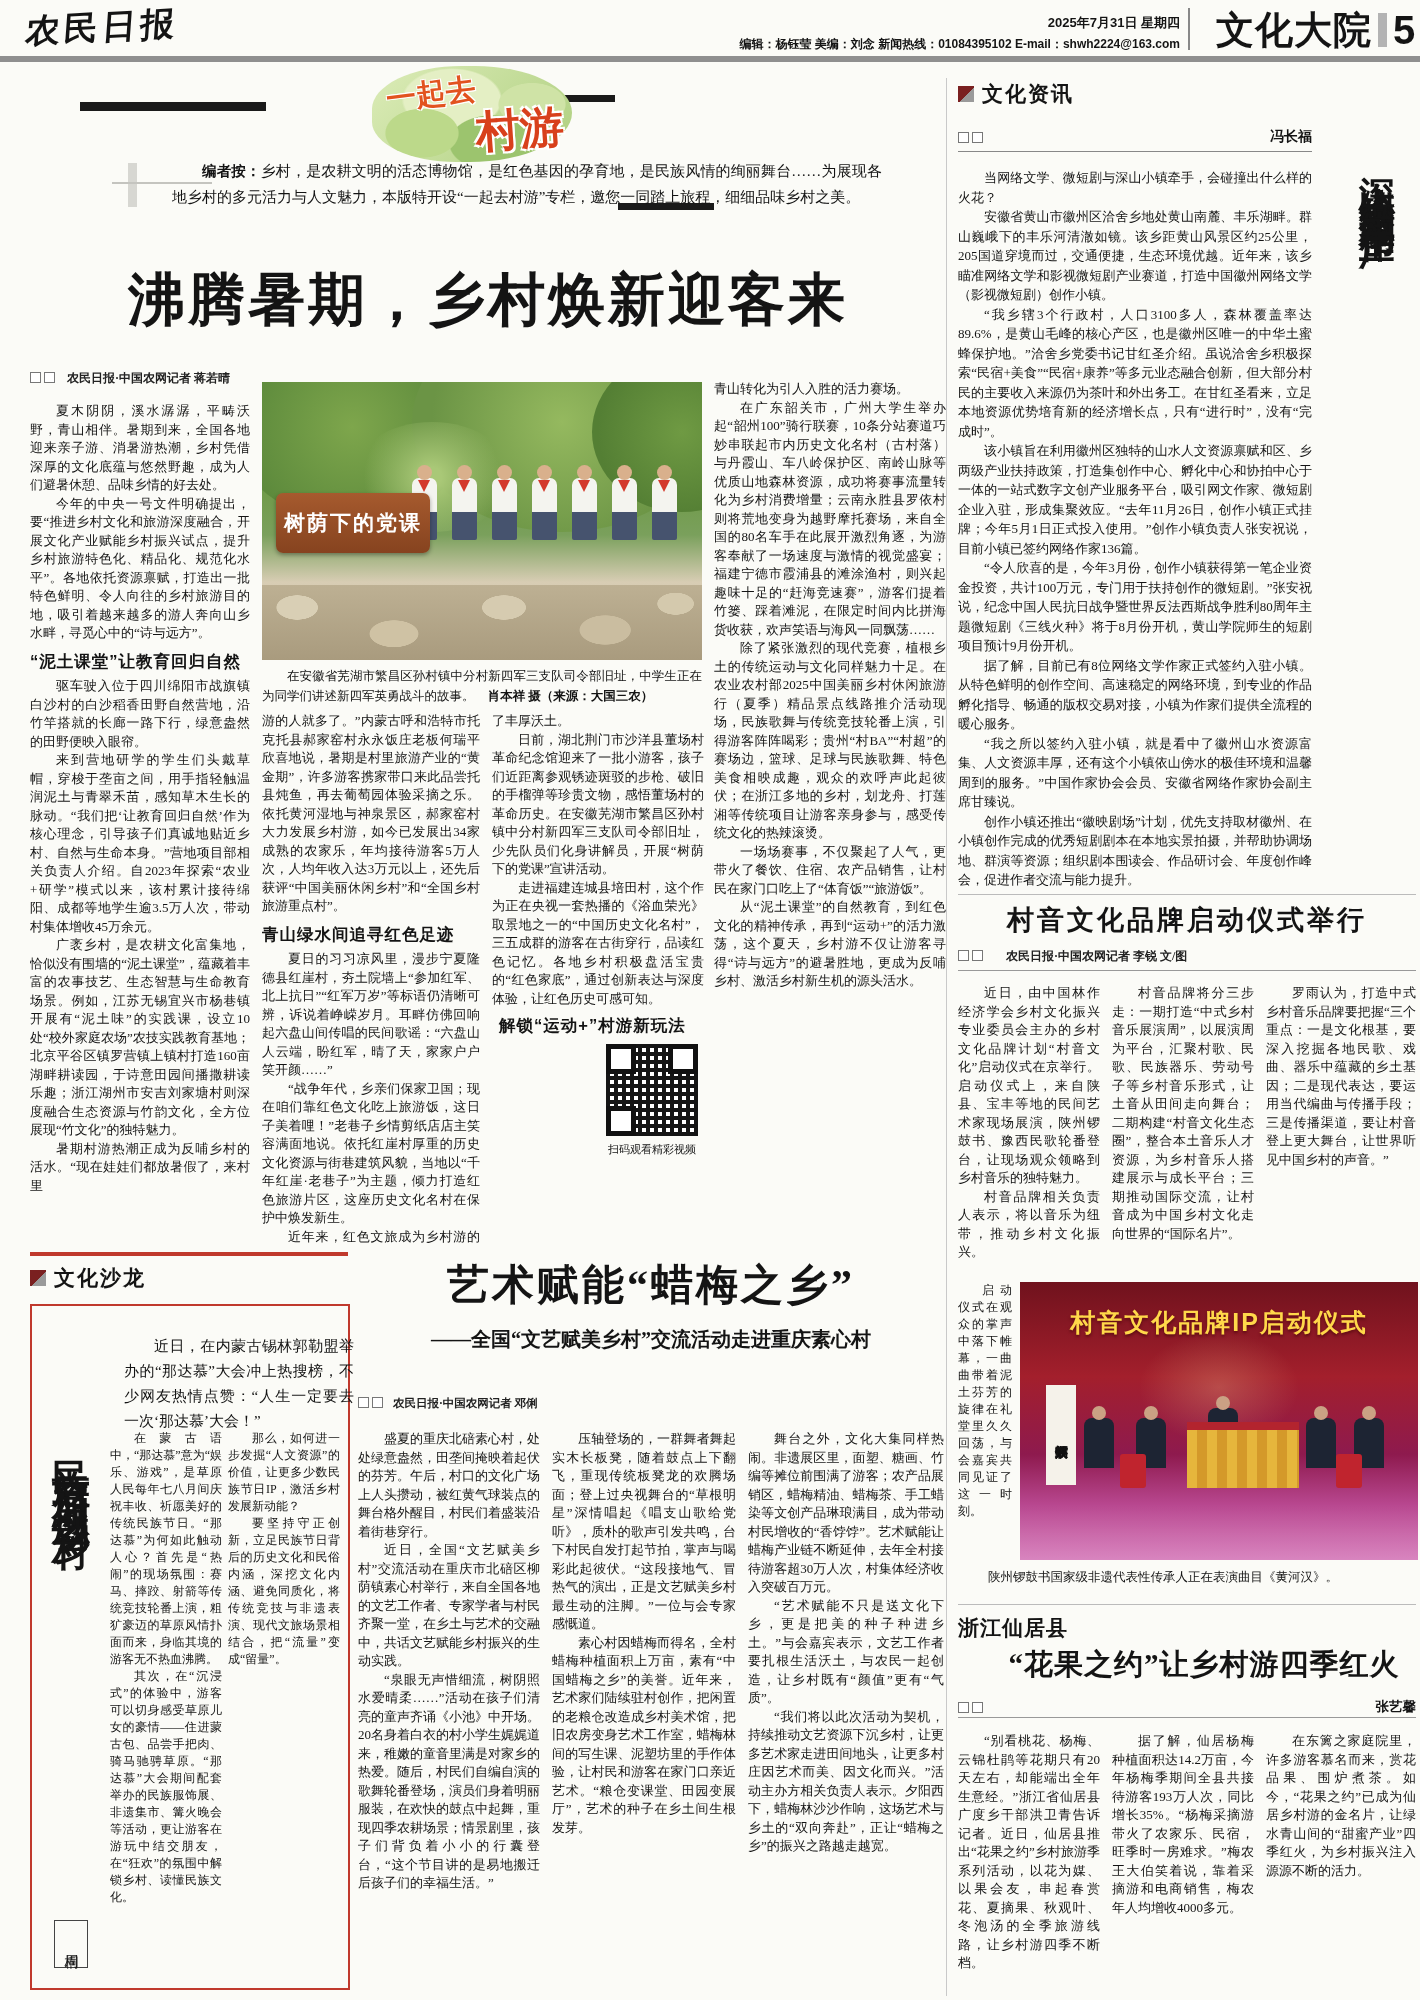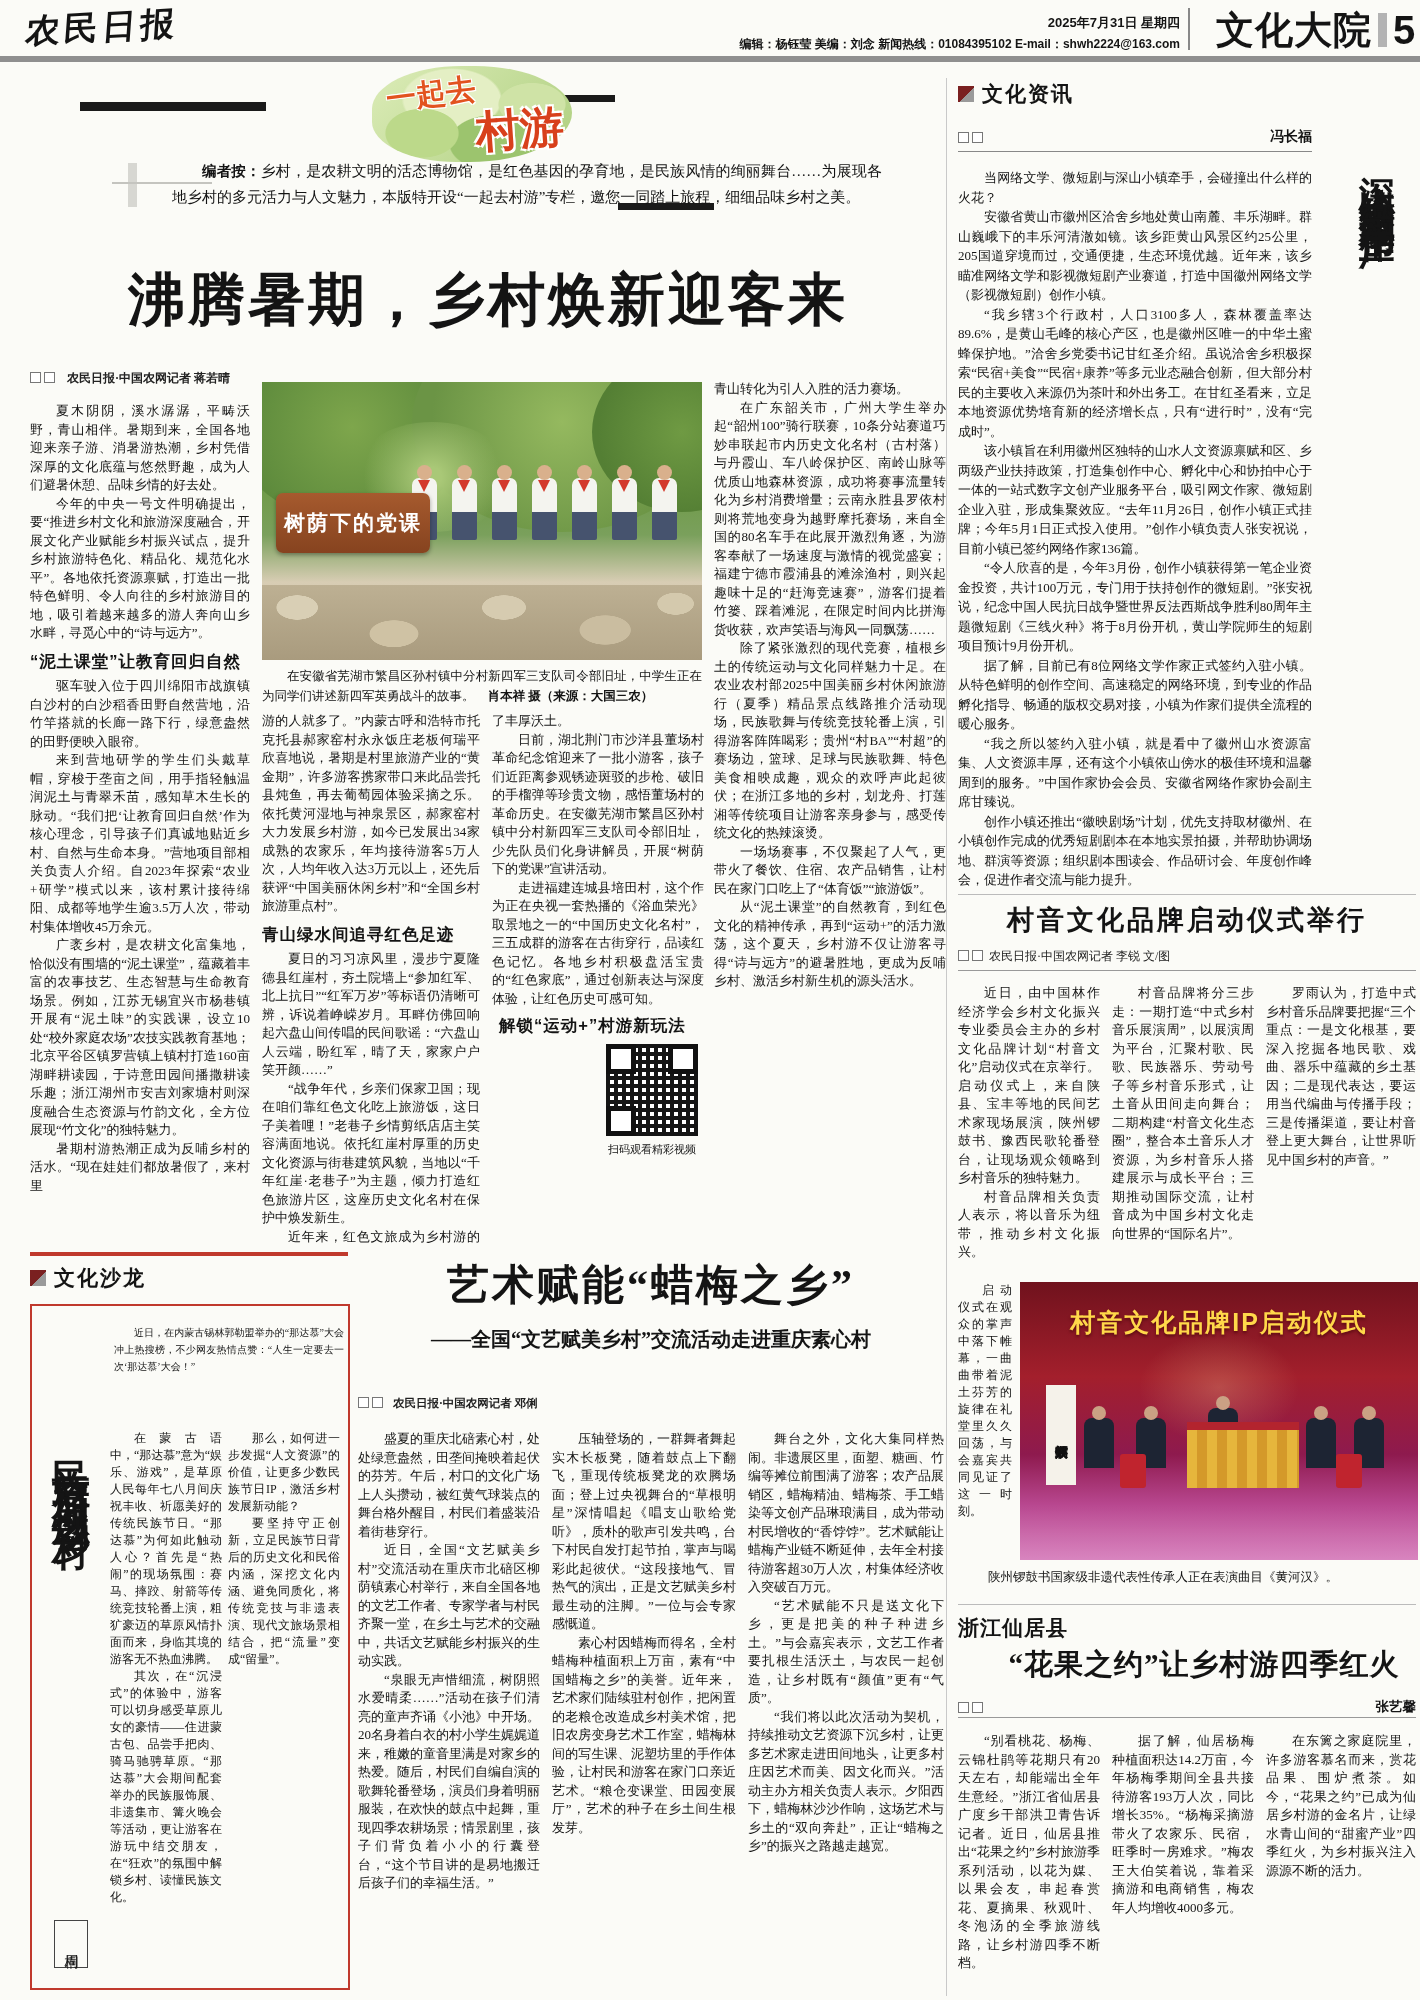--- a/index.html
+++ b/index.html
@@ -51,21 +51,21 @@
        color:#111;font-weight:900;font-size:13px;display:flex;align-items:center;justify-content:center}
   .chair{position:absolute;width:26px;height:34px;background:#c0242e;border-radius:3px}
   
   .qrwrap{float:right;width:104px;margin:2px 0 4px 8px;text-align:center}
   .qr{position:relative;width:92px;height:92px;margin:0 auto;background:
       repeating-linear-gradient(0deg,#151515 0 4px,transparent 4px 8px),
       repeating-linear-gradient(90deg,#151515 0 4px,#fff 4px 8px)}
   .eye{position:absolute;width:20px;height:20px;background:#fff;border:5px solid #111}
   .qrlabel{font-size:11px;margin-top:4px;font-family:"Liberation Sans","DejaVu Sans",sans-serif}
   .redbox{border:2px solid #c0392d}
-  .leadp{margin:6px;text-indent:2em;text-align:justify;font-size:10px;line-height:17px}
+  .leadp{margin:16px;text-indent:2em;text-align:justify;font-size:15px;line-height:25px}
 </style>
 </head>
 <body>
 
 <div class="abs" style="left:26px;top:4px;width:180px;height:50px;font-size:34px;font-weight:700;transform:skewX(-7deg) rotate(-3deg);letter-spacing:4px">农民日报</div>
 <div class="abs sans" style="left:840px;top:14px;width:340px;font-size:13px;text-align:right;font-weight:700">2025年7月31日 星期四</div>
 <div class="abs sans" style="left:560px;top:36px;width:620px;font-size:12px;text-align:right;font-weight:700">编辑：杨钰莹  美编：刘念  新闻热线：01084395102  E-mail：shwh2224@163.com</div>
 <div class="abs" style="left:1188px;top:8px;width:2px;height:42px;background:#888"></div>
 <div class="abs sans" style="left:1216px;top:6px;width:200px;height:48px;display:flex;align-items:center">
   <span style="font-size:38px;font-weight:900;letter-spacing:1px">文化大院</span>
@@ -222,21 +222,21 @@
     <p class="bp">据了解，目前已有8位网络文学作家正式签约入驻小镇。从特色鲜明的创作空间、高速稳定的网络环境，到专业的作品孵化指导、畅通的版权交易对接，小镇为作家们提供全流程的暖心服务。</p>
     <p class="bp">“我之所以签约入驻小镇，就是看中了徽州山水资源富集、人文资源丰厚，还有这个小镇依山傍水的极佳环境和温馨周到的服务。”中国作家协会会员、安徽省网络作家协会副主席甘臻说。</p>
     <p class="bp">创作小镇还推出“徽映剧场”计划，优先支持取材徽州、在小镇创作完成的优秀短剧剧本在本地实景拍摄，并帮助协调场地、群演等资源；组织剧本围读会、作品研讨会、年度创作峰会，促进作者交流与能力提升。</p>
     <p class="bp">“我们设立了金种子创作扶持基金，对聚焦徽州题材、具有孵化潜力的优质项目给予启动资金或申请政府奖励支持。”张安祝表示，未来小镇还将持续完善产业链条。</p>
   </div>
 
 <div class="abs" style="left:958px;top:894px;width:458px;height:1px;background:#bbb"></div>
 <div class="abs headline1" style="left:958px;top:902px;width:458px;font-size:27px;line-height:36px">村音文化品牌启动仪式举行</div>
 <div class="abs byline" style="left:958px;top:948px;width:458px;border-bottom:1px solid #999;padding-bottom:5px">
   <span class="sq"></span><span class="sq"></span>
-  <span style="margin-left:0;font-weight:400">农民日报·中国农网记者 李锐 文/图</span>
+  <span style="margin-left:17px;font-weight:700">农民日报·中国农网记者 李锐 文/图</span>
 </div>
 <div class="abs colx" style="left:958px;top:984px;width:142px;height:288px">
     <p class="bp">近日，由中国林作经济学会乡村文化振兴专业委员会主办的乡村文化品牌计划“村音文化”启动仪式在京举行。启动仪式上，来自陕县、宝丰等地的民间艺术家现场展演，陕州锣鼓书、豫西民歌轮番登台，让现场观众领略到乡村音乐的独特魅力。</p>
     <p class="bp">村音品牌相关负责人表示，将以音乐为纽带，推动乡村文化振兴。</p>
   </div>
 <div class="abs colx" style="left:1112px;top:984px;width:142px;height:288px">
     <p class="bp">村音品牌将分三步走：一期打造“中式乡村音乐展演周”，以展演周为平台，汇聚村歌、民歌、民族器乐、劳动号子等乡村音乐形式，让土音从田间走向舞台；二期构建“村音文化生态圈”，整合本土音乐人才资源，为乡村音乐人搭建展示与成长平台；三期推动国际交流，让村音成为中国乡村文化走向世界的“国际名片”。</p>
   </div>
 <div class="abs colx" style="left:1266px;top:984px;width:150px;height:288px">
     <p class="bp">罗雨认为，打造中式乡村音乐品牌要把握“三个重点：一是文化根基，要深入挖掘各地民歌、戏曲、器乐中蕴藏的乡土基因；二是现代表达，要运用当代编曲与传播手段；三是传播渠道，要让村音登上更大舞台，让世界听见中国乡村的声音。”</p>

